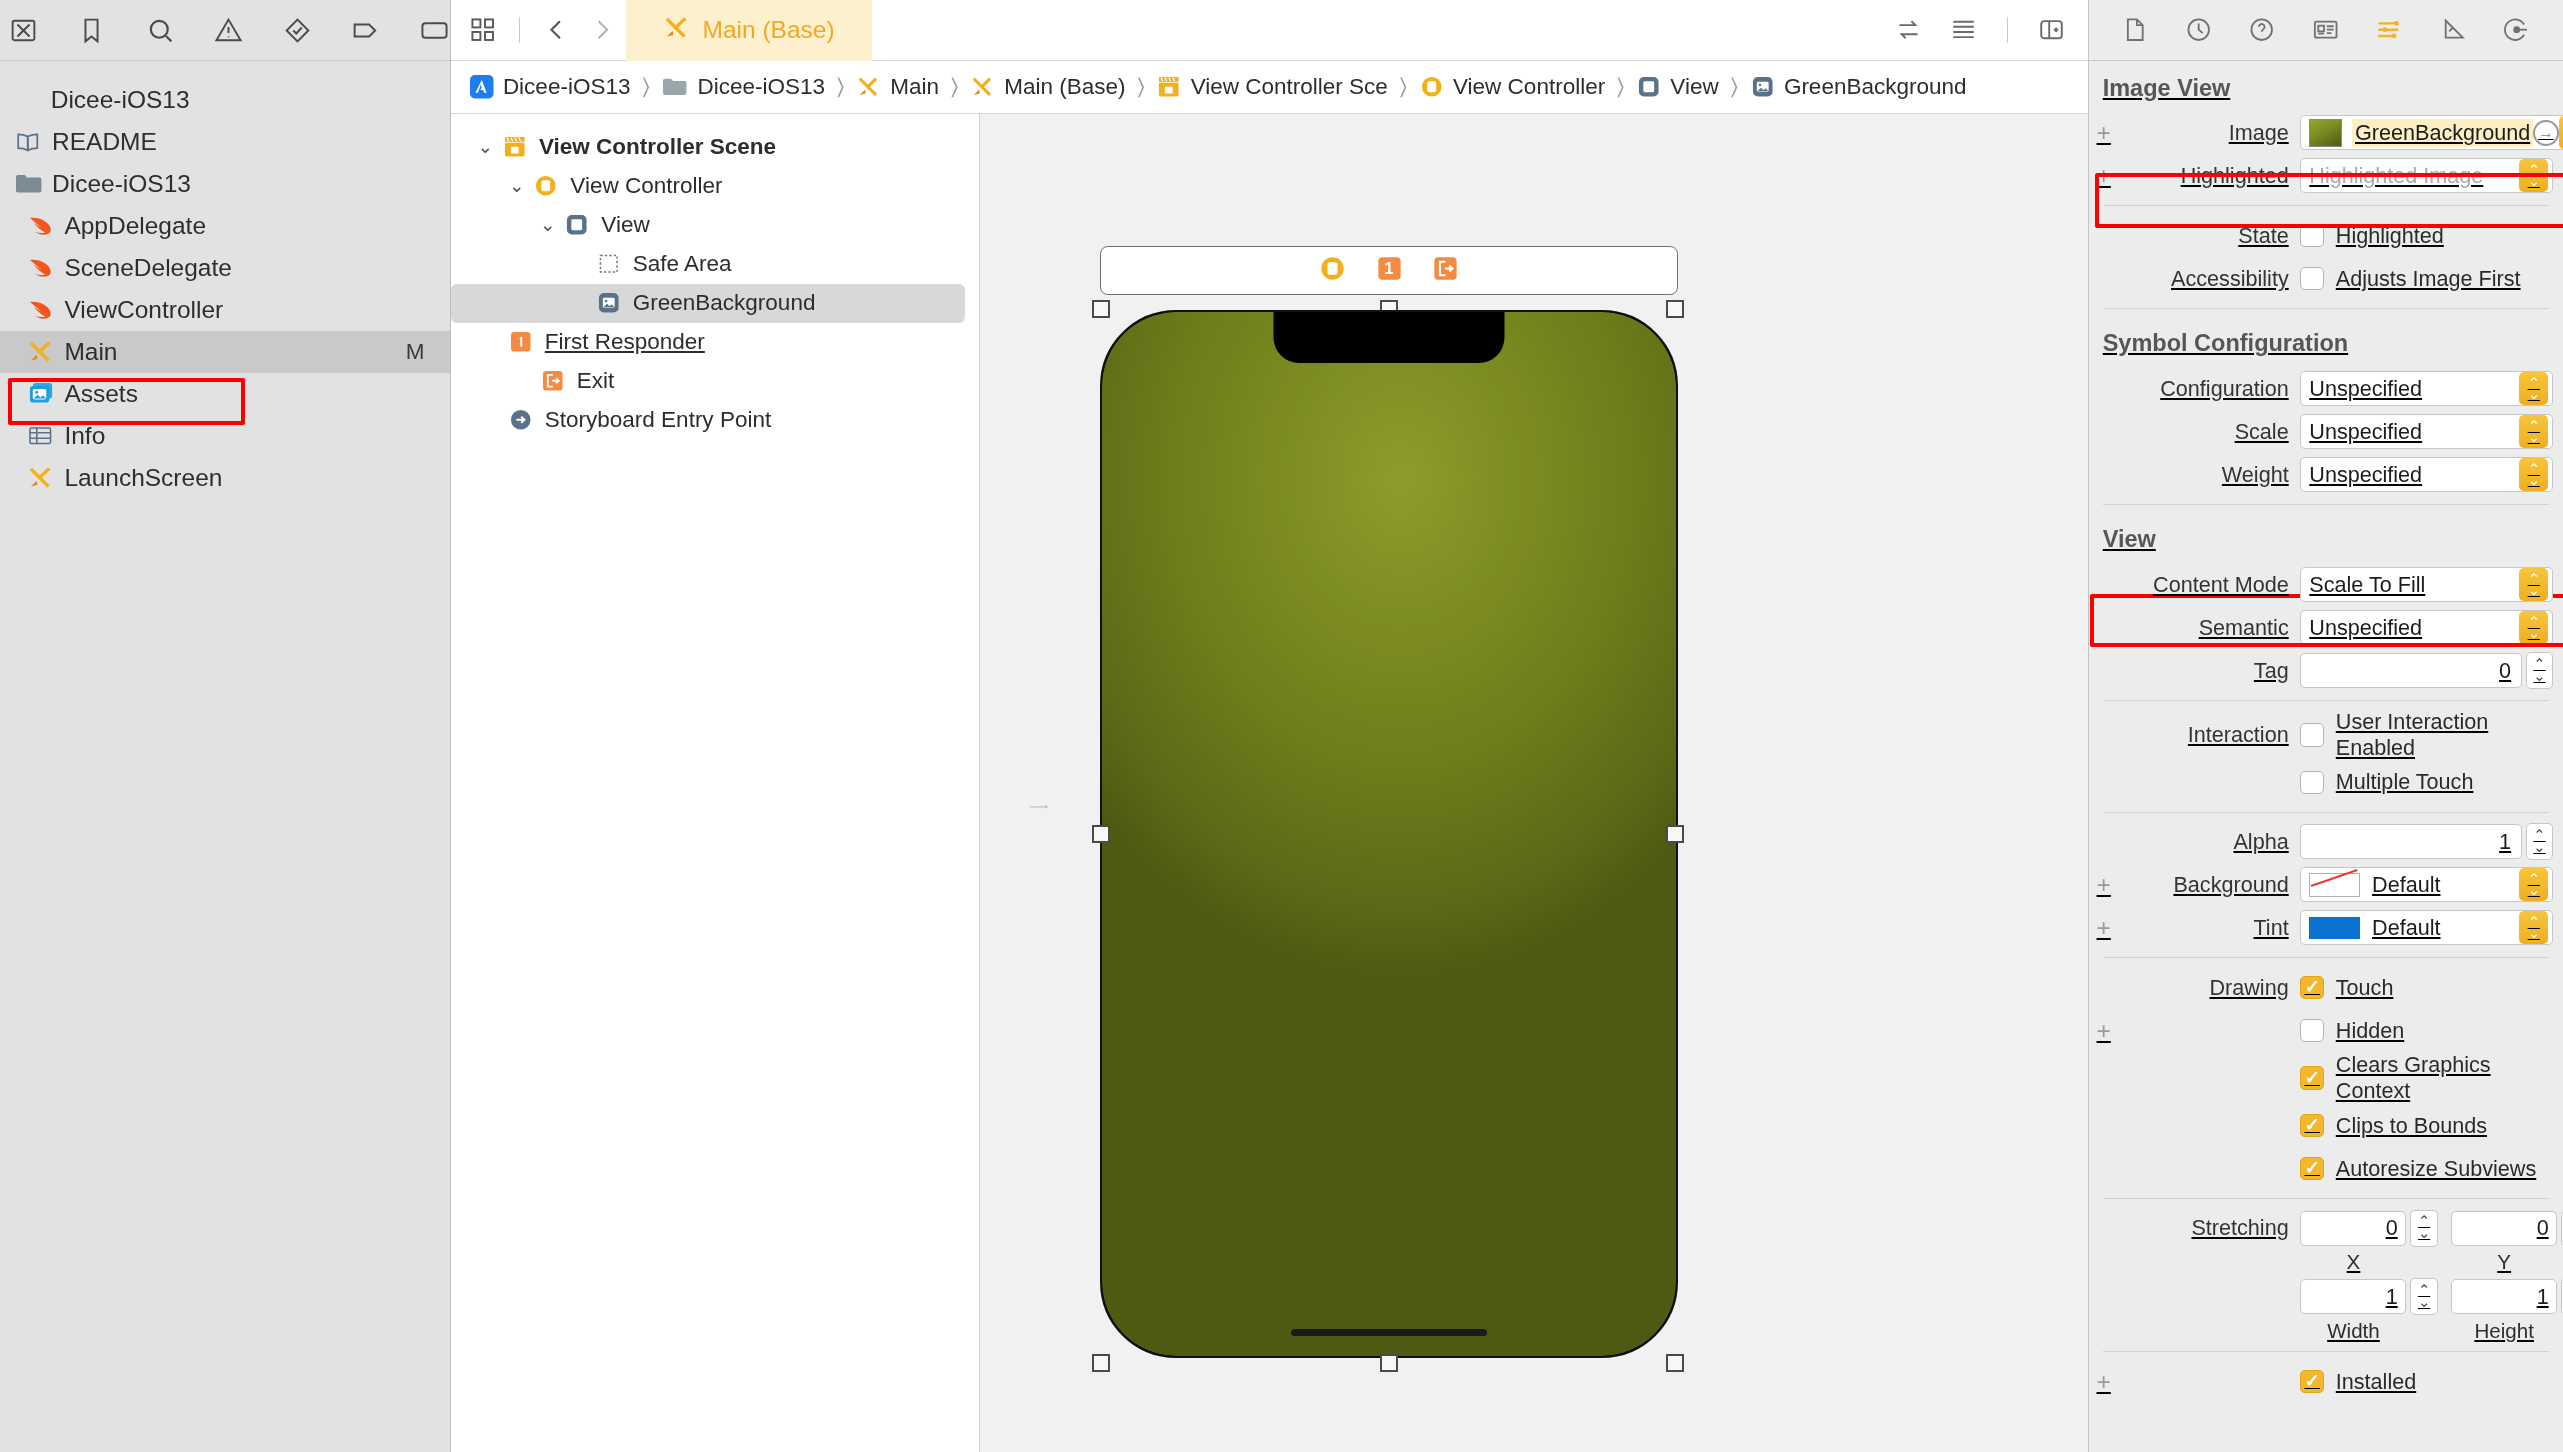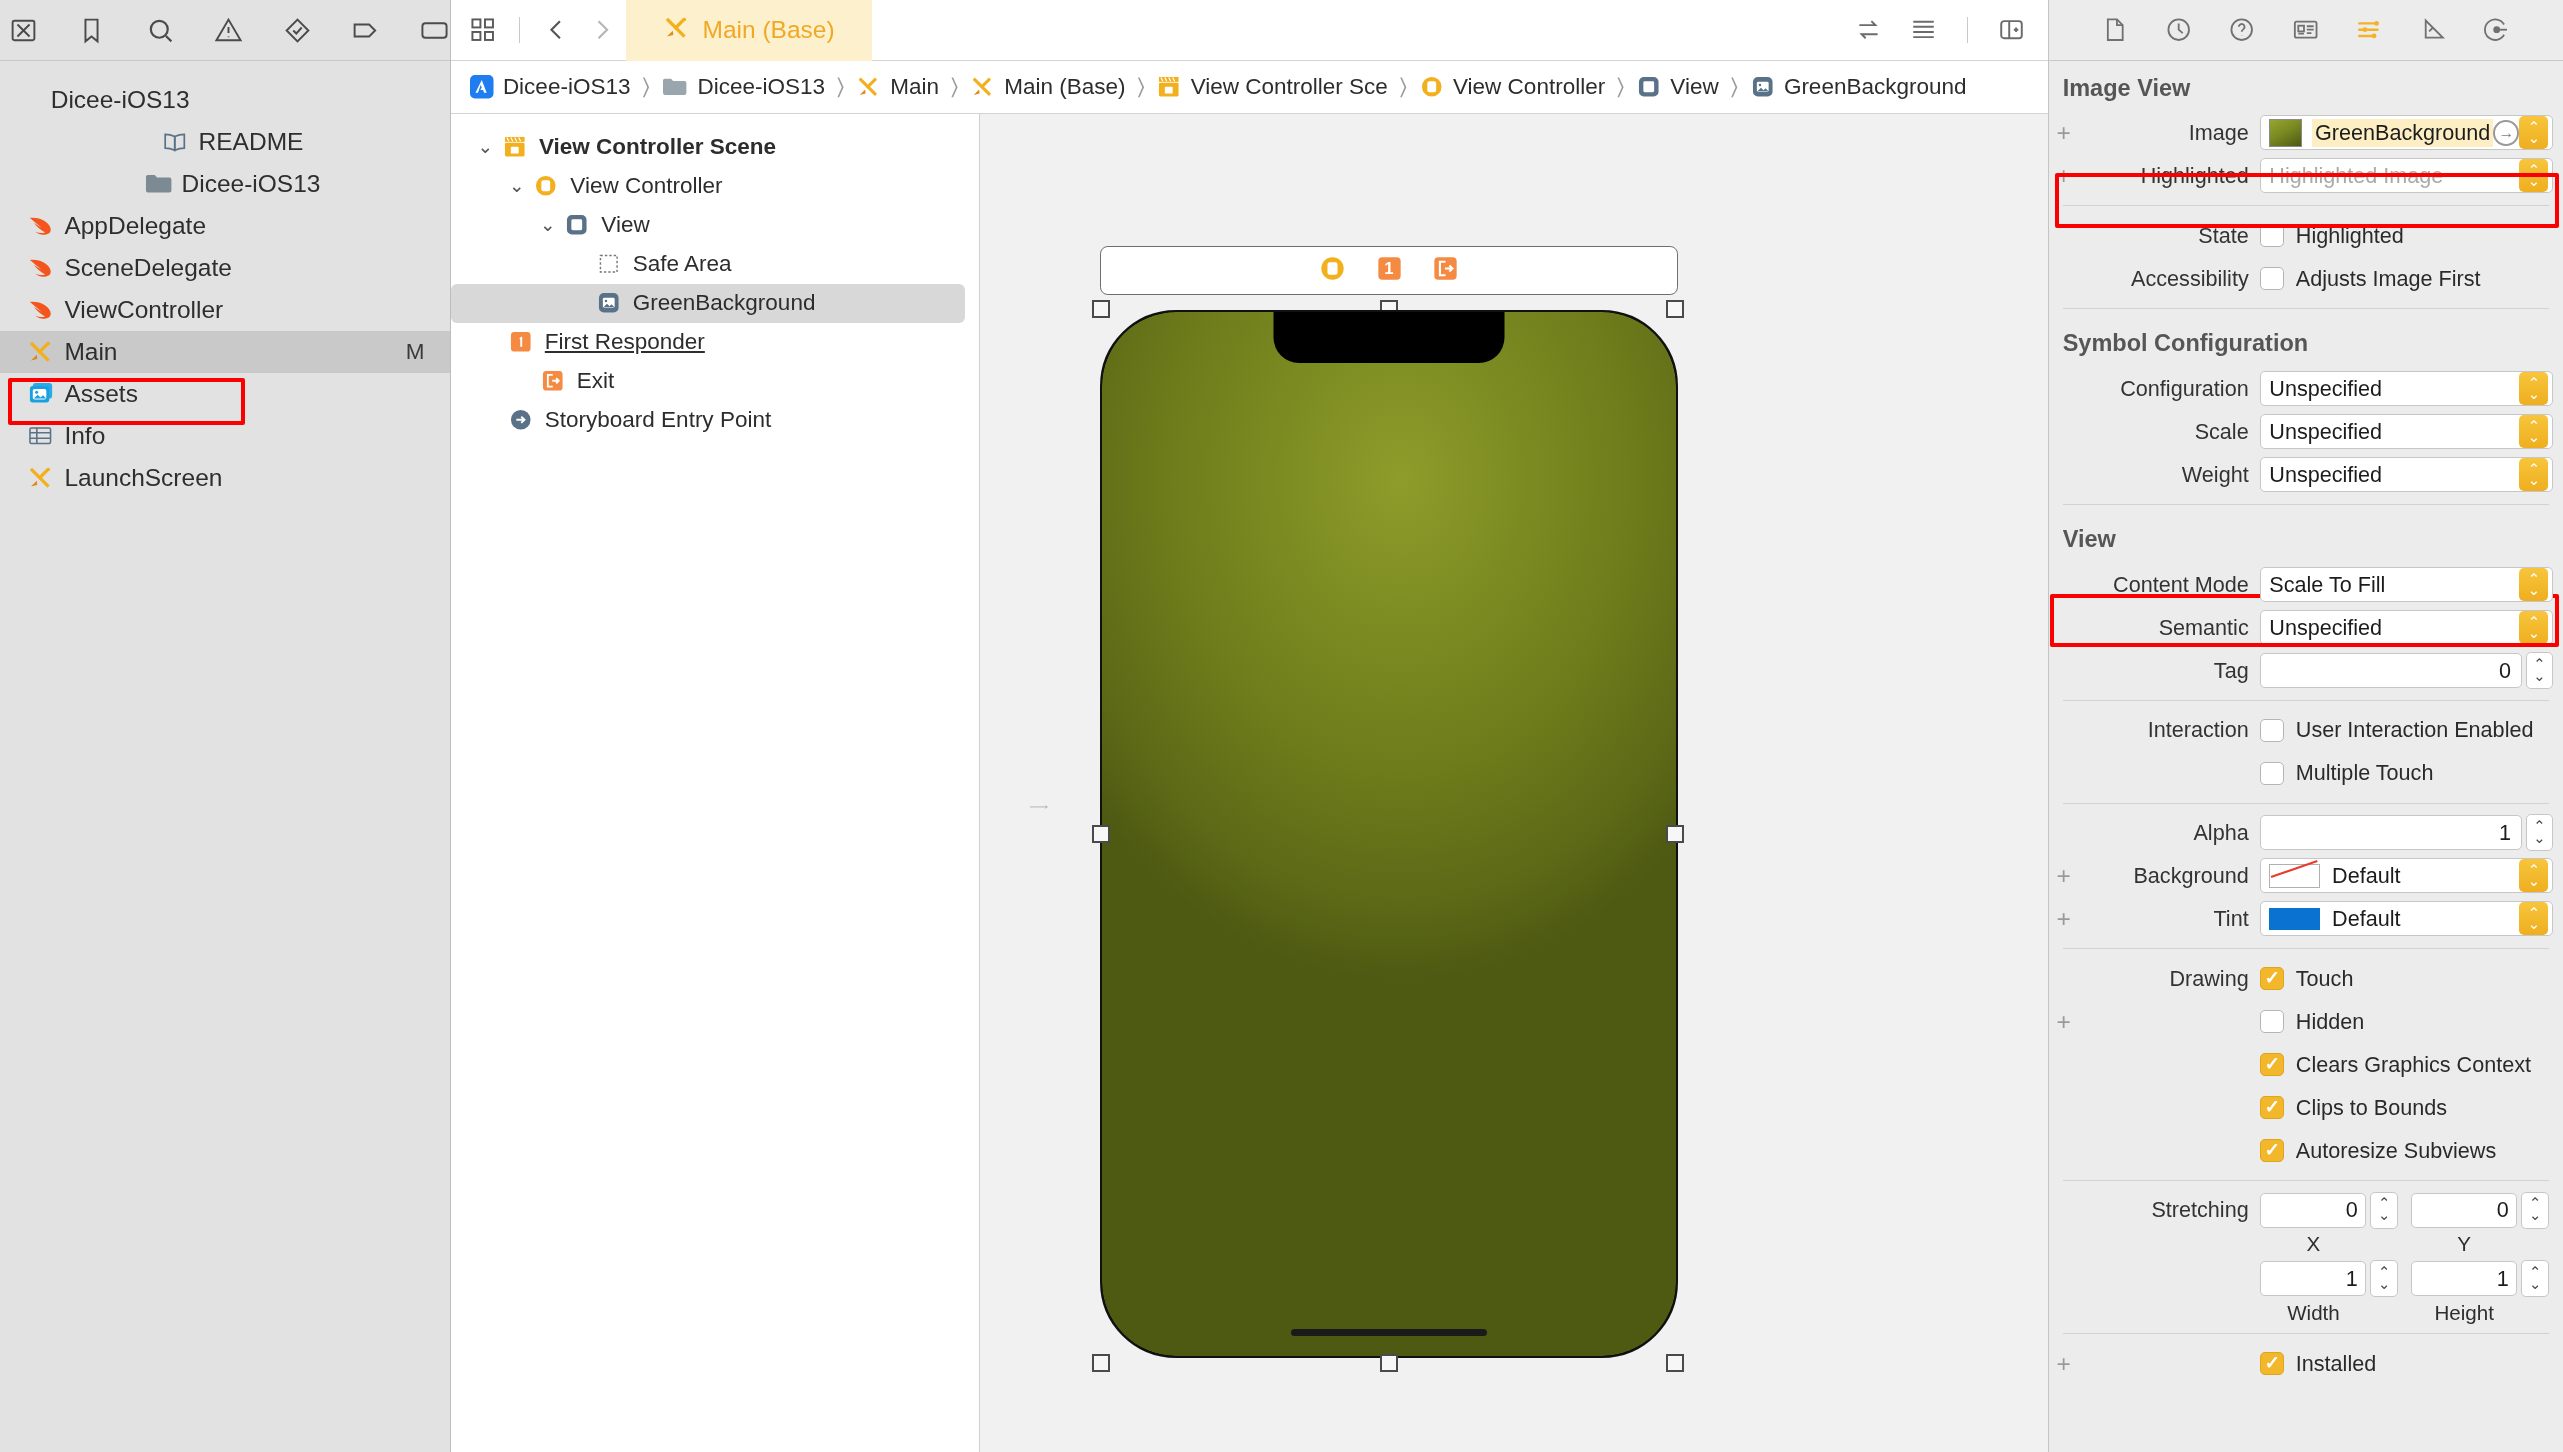--- a/index.html
+++ b/index.html
@@ -20,21 +20,21 @@
                         color: #4b4b4b; }
   .nav-toolbar .nicon svg { display: block; }
 
   .nav-list { padding-top: 17.6px; }
   .nav-row { height: 42px; display: flex; align-items: center; padding-left: 13.7px; position: relative; }
   .nav-row .ico { width: 37px; display: flex; align-items: center; justify-content: flex-start; flex: 0 0 37px; }
   .nav-row .lbl { font-size: 24.5px; color: #2e2e2e; white-space: nowrap; }
   .nav-row.selected { background: #c9c9c9; }
   .nav-row .badge-m { position: absolute; right: 25.5px; font-size: 22.5px; color: #3a3a3a; }
   .indent-0 { padding-left: 13.7px; }
-  .indent-1 { padding-left: 15px; justify-content: center; }
+  .indent-1 { padding-left: 15px; }
   .indent-2 { padding-left: 27.4px; }
   .redbox { position: absolute; border: 4.9px solid #fb0000; border-radius: 2px; pointer-events: none; }
 
   
   .center { flex: 1; height: 1452px; display: flex; flex-direction: column; background: #ffffff; }
   .editor-toolbar { height: 61px; background: #ffffff; border-bottom: 1px solid #d4d4d4;
                     display: flex; align-items: center; position: relative; }
   .tb-left { display: flex; align-items: center; padding-left: 17.6px; gap: 19.6px; }
   .tb-ico { color: #5a5a5a; display: flex; align-items: center; }
   .tb-div { width: 1px; height: 25.5px; background: #c9c9c9; margin: 0 3.9px; }
@@ -69,22 +69,22 @@
       radial-gradient(ellipse 70% 48% at 52% 16%, #8e9c2b 0%, #7e8d22 28%, #6e7c1b 58%, #5c6816 86%, #4e5912 100%);
   }
   .notch { position: absolute; left: 50%; transform: translateX(-50%); top: 0; width: 231px; height: 51px;
            background: #000; border-bottom-left-radius: 25.5px; border-bottom-right-radius: 25.5px; z-index: 3;}
   .home-ind { position: absolute; left: 50%; transform: translateX(-50%); bottom: 19.6px; width: 196px; height: 7.8px;
               background: #1a1a1a; border-radius: 4.9px; z-index: 3; }
   .handle { position: absolute; width: 17.6px; height: 17.6px; background: #f7f7f7; border: 2px solid #4a4a4a; }
   .arrow-line { position: absolute; left: 0px; top: 582px; width: 118px; height: 3.9px; }
 
   
-  .inspector { width: 515px; height: 1452px; background: #ececec; border-left: 1px solid #c4c4c4;
-               display: flex; flex-direction: column; }
+  .inspector { width: 475px; height: 1452px; background: #ececec; border-left: 1px solid #c4c4c4;
+               display: flex; flex-direction: column; text-decoration: underline; }
   .insp-toolbar { height: 61px; display: flex; align-items: center; justify-content: center; gap: 36px;
                   border-bottom: 1px solid #c9c9c9; background: #ececec; }
   .insp-ico { color: #717171; display: flex; align-items: center; }
   .insp-ico.active { color: #f2b329; }
   .insp-body { flex: 1; padding: 0; position: relative; }
 
   .sec-title { font-size: 23.5px; font-weight: bold; color: #565656; padding: 13.7px 0 9.8px 13.7px; }
   .irow { display: flex; align-items: center; min-height: 43px; padding-right: 9.8px; }
   .iplus { width: 21.6px; text-align: center; color: #9a9a9a; font-size: 24.5px; flex: 0 0 21.6px; margin-left: 3.9px;}
   .ilabel { font-size: 21.6px; color: #333; text-align: right; padding-right: 11.8px; flex: 0 0 186px; }

